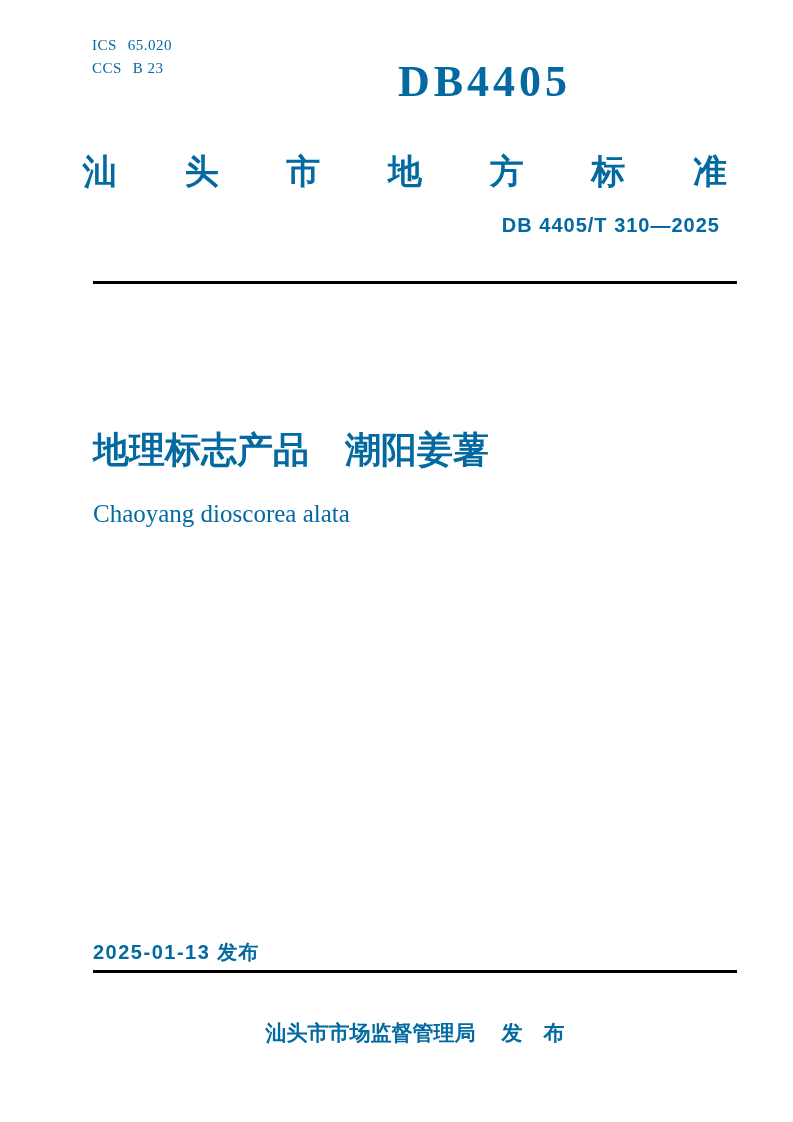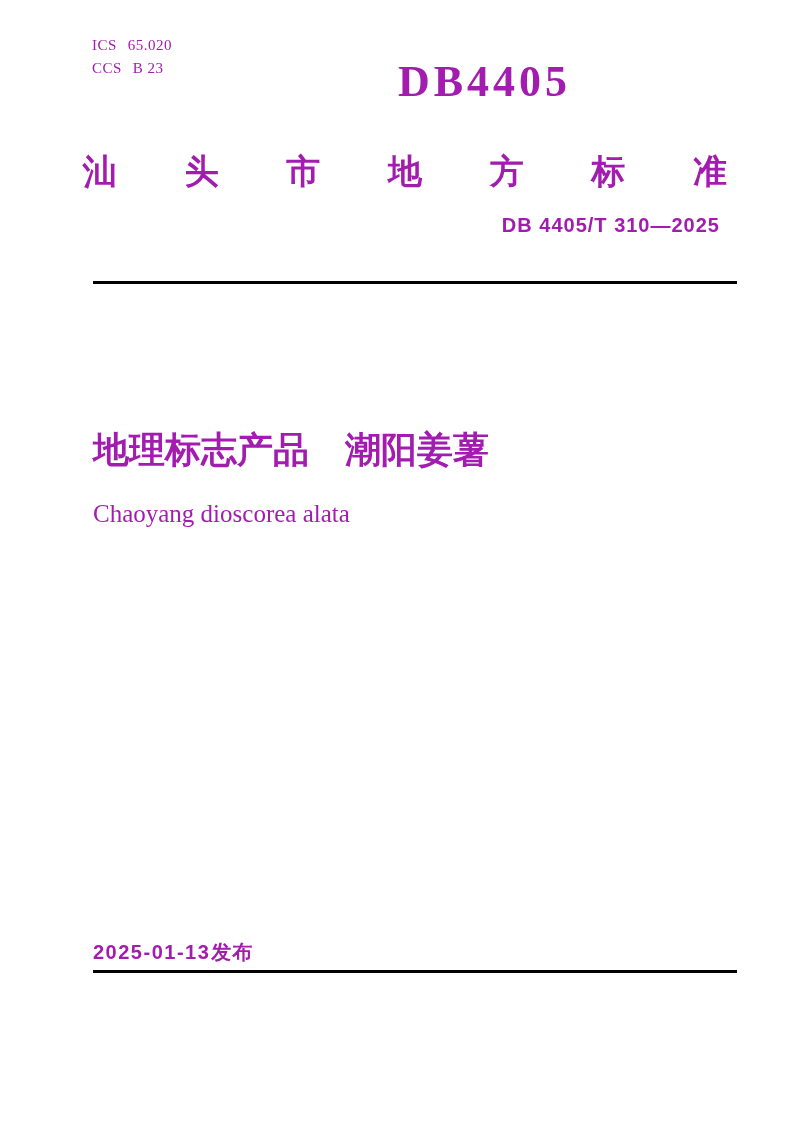--- a/index.html
+++ b/index.html
@@ -1,21 +1,21 @@
 <!DOCTYPE html>
 <html><head>
 <meta charset="utf-8">
 <style>
   html, body { margin: 0; padding: 0; background: #ffffff; }
   .page {
     position: relative;
     width: 793px;
     height: 1122px;
     background: #ffffff;
-    color: #a21caf;
+    color: #0369a1;
     font-family: "Liberation Sans", sans-serif;
     overflow: hidden;
   }
   .ics-block {
     position: absolute;
     left: 92px;
     top: 34px;
     font-family: "Liberation Serif", serif;
     font-size: 15px;
     line-height: 23px;
@@ -88,21 +88,21 @@
     left: 93px;
     top: 940px;
     width: 644px;
     display: flex;
     justify-content: space-between;
     font-size: 20px;
     font-weight: bold;
     line-height: 1.2;
   }
   .date-value { letter-spacing: 1.5px; text-align: right; }
-  .date-label { margin-left: 1px; letter-spacing: 1px; }
+  .date-label { margin-left: 7px; letter-spacing: 1px; }
   .publisher-row {
     position: absolute;
     left: 93px;
     top: 1020px;
     width: 644px;
     text-align: center;
     font-size: 21px;
     font-weight: bold;
     line-height: 1.2;
     white-space: nowrap;
@@ -144,14 +144,17 @@
   <div class="doc-subtitle">Chaoyang dioscorea alata</div>
 
   <div class="dates-row">
     <div>
       <span class="date-value">2025-01-13</span><span class="date-label">发布</span>
     </div>
   </div>
 
   <div class="rule rule-bottom"></div>
 
+  <div class="publisher-row">
+    <span>汕头市市场监督管理局</span><span class="publish-label">发　布</span>
+  </div>
 
 </div>
 
 </body></html>

